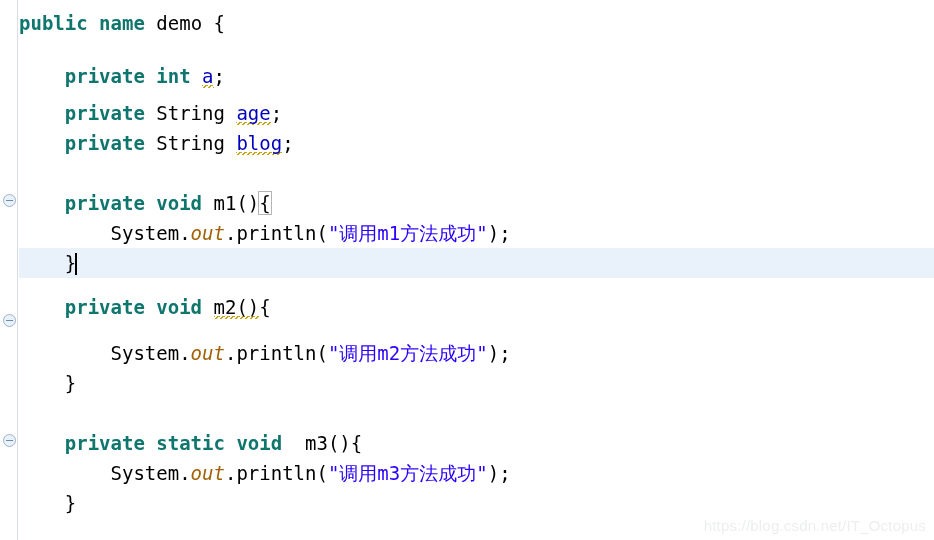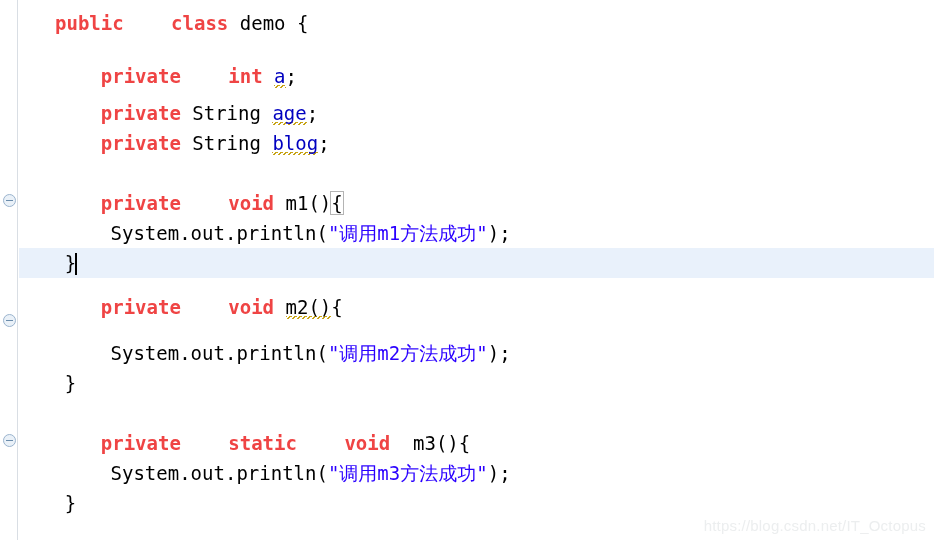--- a/index.html
+++ b/index.html
@@ -72,25 +72,25 @@
     color: #000000;
     letter-spacing: 0px;
   }
 
   
   .line.current {
     background: #e9f1fb;
   }
 
   
-  .kw     { color: #ef4444; font-weight: bold; padding-left: 36px; }
+  .kw     { color: #0f766e; font-weight: bold; }
   .type   { color: #000000; }
   .field  { color: #0000c0; }
   .str    { color: #2a00ff; }
-  .staticfld { color: #000000; }
+  .staticfld { color: #a16207; font-style: italic; }
   .plain  { color: #000000; }
 
   
   .squig {
     background-image:
       repeating-linear-gradient(135deg,
         #c8a415 0px, #c8a415 1.2px,
         transparent 1.2px, transparent 2.6px);
     background-repeat: repeat-x;
     background-size: 5px 3px;
@@ -136,21 +136,21 @@
 <div id="editor">
 
   <div id="gutter">
     <div class="fold-marker" style="top:194px"></div>
     <div class="fold-marker" style="top:314px"></div>
     <div class="fold-marker" style="top:434px"></div>
   </div>
 
   <div id="code">
 
-    <div class="line" style="top:8px"><span class="kw">public</span><span class="plain"> </span><span class="kw">class</span><span class="plain"> </span><span class="plain">demo</span><span class="plain"> {</span></div>
+    <div class="line" style="top:8px"><span class="kw">public</span><span class="plain"> </span><span class="kw">name</span><span class="plain"> </span><span class="plain">demo</span><span class="plain"> {</span></div>
 
 
     <div class="line" style="top:61px"><span class="plain">    </span><span class="kw">private</span><span class="plain"> </span><span class="kw">int</span><span class="plain"> </span><span class="field squig">a</span><span class="plain">;</span></div>
 
     <div class="line" style="top:98px"><span class="plain">    </span><span class="kw">private</span><span class="plain"> </span><span class="type">String</span><span class="plain"> </span><span class="field squig">age</span><span class="plain">;</span></div>
 
     <div class="line" style="top:128px"><span class="plain">    </span><span class="kw">private</span><span class="plain"> </span><span class="type">String</span><span class="plain"> </span><span class="field squig">blog</span><span class="plain">;</span></div>
 
     <div class="line" style="top:158px"></div>
 

